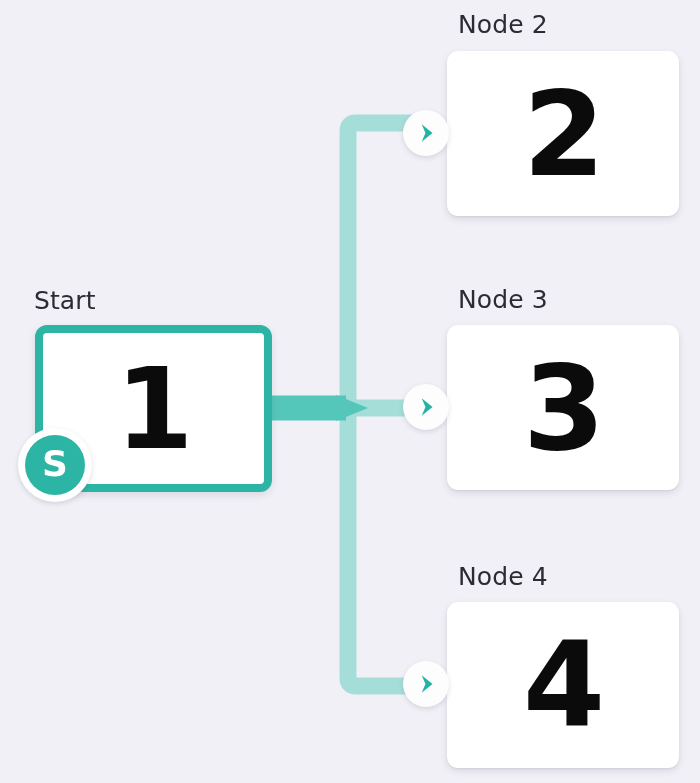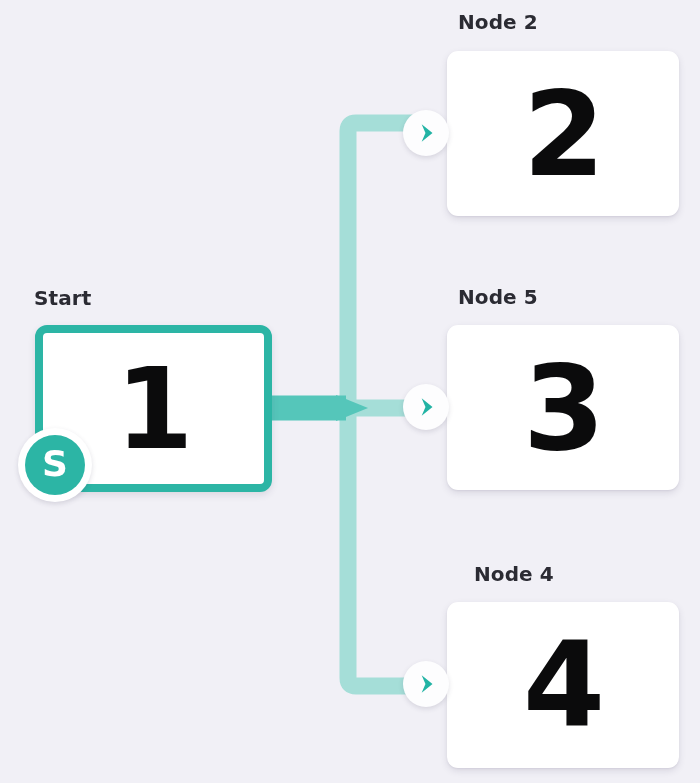--- a/index.html
+++ b/index.html
@@ -10,22 +10,22 @@
     overflow:hidden;
   }
   #canvas{position:relative;width:700px;height:783px;}
 
   
   #edges{position:absolute;left:0;top:0;width:700px;height:783px;}
 
   
   .node-label{
     position:absolute;
-    font-size:20px;
-    font-weight:700;
+    font-size:25px;
+    font-weight:400;
     color:#2b2b33;
     letter-spacing:.1px;
     white-space:nowrap;
   }
 
   
   .node-card{
     position:absolute;
     background:#ffffff;
     border-radius:11px;
@@ -117,26 +117,26 @@
 
   <div id="start-badge">
     <span class="inner">S</span>
   </div>
 
   <div class="node-label" style="left:458px;top:10px;">Node 2</div>
   <div class="node-card" style="left:447px;top:51px;width:232px;height:165px;">
     <span class="node-num">2</span>
   </div>
 
-  <div class="node-label" style="left:458px;top:285px;">Node 5</div>
+  <div class="node-label" style="left:458px;top:285px;">Node 3</div>
   <div class="node-card" style="left:447px;top:325px;width:232px;height:165px;">
     <span class="node-num">3</span>
   </div>
 
-  <div class="node-label" style="left:458px;top:562px;margin-left:16px;">Node 4</div>
+  <div class="node-label" style="left:458px;top:562px;">Node 4</div>
   <div class="node-card" style="left:447px;top:602px;width:232px;height:166px;">
     <span class="node-num">4</span>
   </div>
 
   <div class="arrow-marker" style="left:403px;top:110px;">
     <span>
       <svg width="26" height="26" viewBox="0 0 24 24">
         <path d="M8 4 L18 12 L8 20 L11.5 12 Z" fill="#22b3a4"></path>
       </svg>
     </span>

